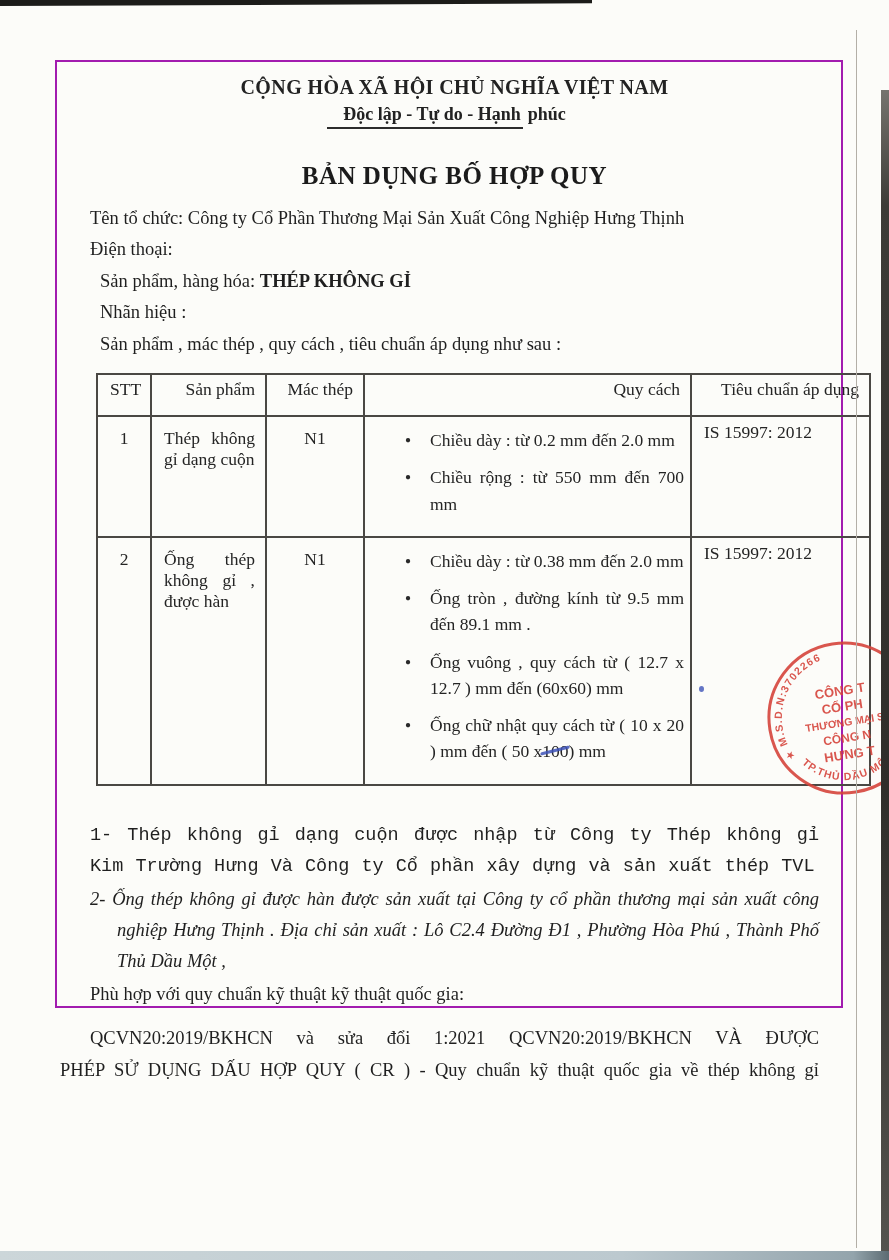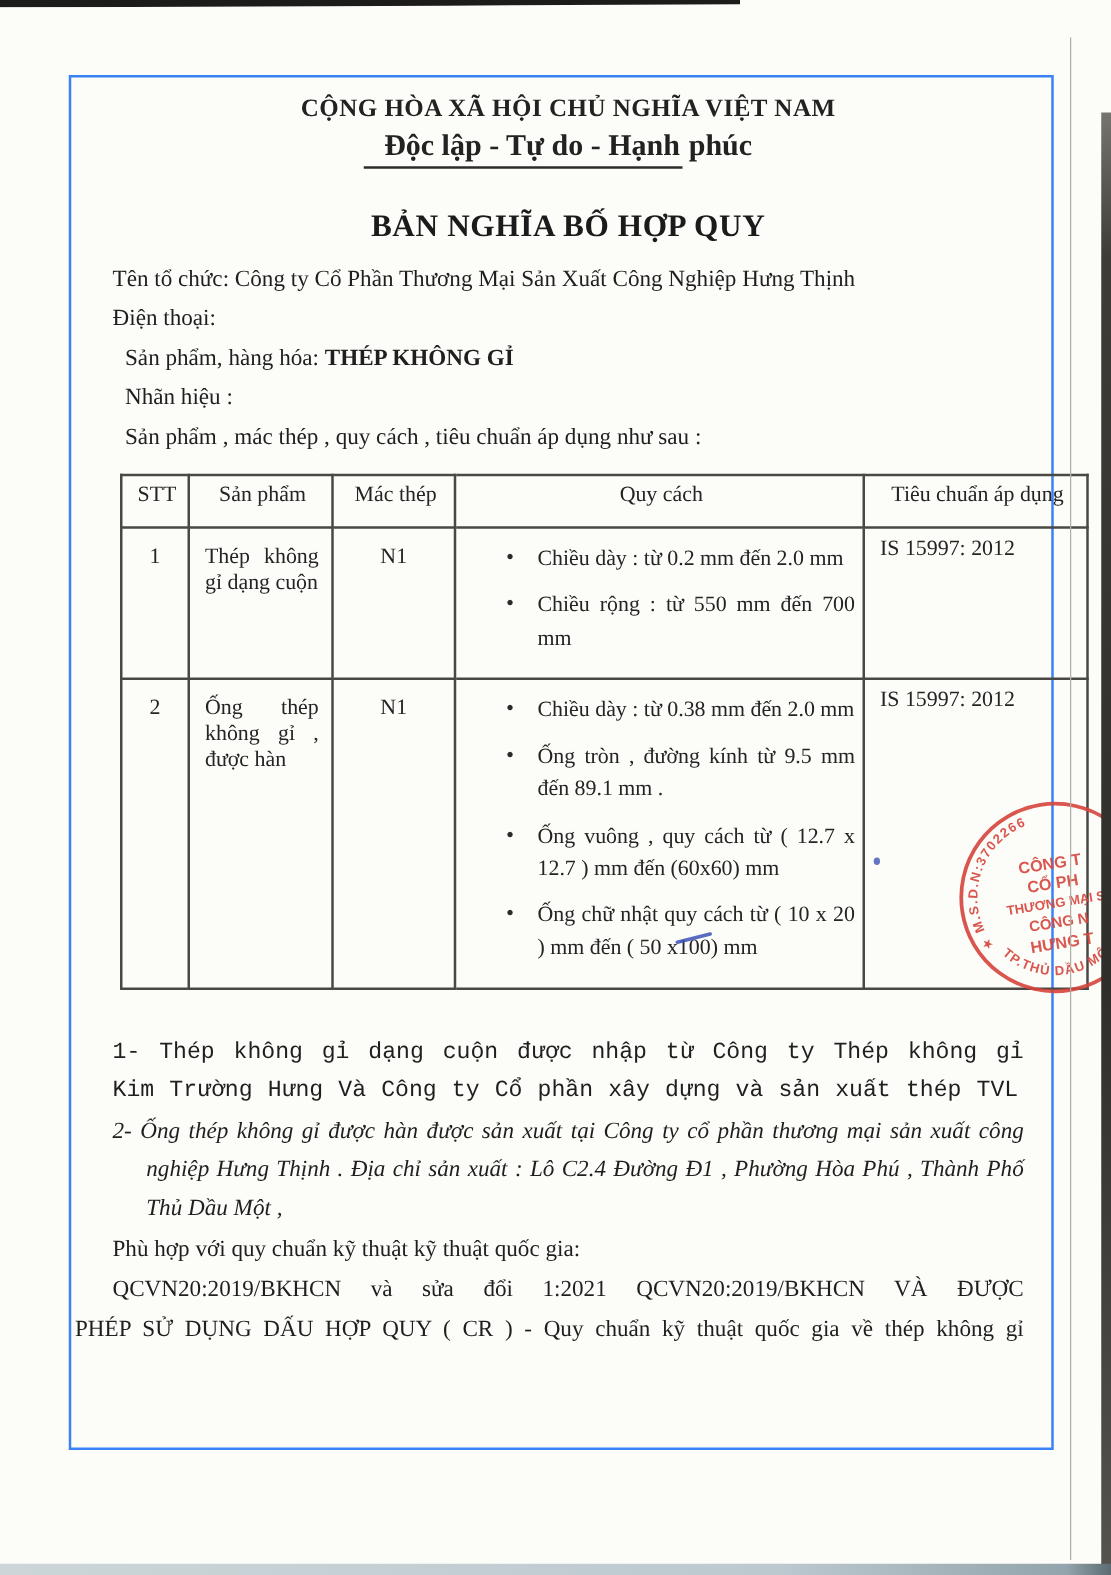--- a/index.html
+++ b/index.html
@@ -15,30 +15,30 @@
     background:#1c1c1a; clip-path:polygon(0 0,100% 0,100% 55%,60% 75%,0 100%); z-index:9; }
   .scan-right-edge { position:absolute; top:90px; right:0; width:8px; height:1163px;
     background:linear-gradient(180deg,#76746e 0%,#3d3c37 10%,#2f2e2a 60%,#54534e 100%); z-index:9; }
   .scan-bottom-edge { position:absolute; bottom:0; left:0; width:100%; height:9px;
     background:linear-gradient(90deg,#ccd6d9 0%,#bcc9cf 70%,#93a4ac 96%,#5c6b72 100%); z-index:9; }
   .paper-fold-line { position:absolute; top:30px; left:856px; width:1px; height:1218px;
     background:#b3afa7; z-index:8; }
 
   
   .page-frame {
-    position:absolute; left:55px; top:60px; width:788px; height:1100px;
-    border:2px solid #3b82f6;
+    position:absolute; left:55px; top:60px; width:788px; height:948px;
+    border:2px solid #a21caf;
     padding:8px 22px 0 33px;
     background:transparent;
   }
 
   
   .doc-header { text-align:center; padding-top:6px; }
   .republic { font-size:20px; font-weight:bold; letter-spacing:.4px; color:#222; }
-  .motto { font-size:24px; font-weight:bold; margin-top:5px; color:#222; }
+  .motto { font-size:18px; font-weight:bold; margin-top:5px; color:#222; }
   .motto .u { display:inline-block; border-bottom:2px solid #2c2c2c; padding:0 2px 2px 16px; margin-left:-16px; }
   .motto .tail { margin-left:5px; }
   .doc-title { font-size:25px; font-weight:bold; letter-spacing:.5px; margin-top:33px; color:#1b1b1b; }
   .doc-number { font-size:19px; margin-top:11px; font-weight:normal; }
 
   
   .doc-body { margin-top:13px; font-size:18.5px; line-height:1.7; }
   .doc-body p { margin:0; }
   .p-address { text-align:justify; word-spacing:2px; }
   .p-product, .p-brand, .p-intro { padding-left:10px; }
@@ -48,21 +48,21 @@
   table.products {
     margin-top:13px; margin-left:6px;
     border-collapse:collapse; table-layout:fixed;
     width:773px; font-size:17.5px; color:#242424;
   }
   table.products th, table.products td {
     border:2px solid #4a4844; vertical-align:top; font-weight:normal;
   }
   col.c-stt{width:54px;} col.c-prod{width:115px;} col.c-grade{width:98px;}
   col.c-spec{width:327px;} col.c-std{width:179px;}
-  th.h { height:42px; vertical-align:middle; text-align:center; padding:4px 10px 4px 13px; }
+  th.h { height:42px; vertical-align:middle; text-align:right; padding:4px 10px 4px 13px; }
   th.h.center { text-align:center; padding:4px 12px; }
   td.stt { text-align:center; padding-top:11px; }
   td.prod { padding:11px 10px 10px 12px; text-align:justify; }
   td.grade { text-align:center; padding-top:11px; }
   td.std { padding:5px 8px 8px 12px; }
   td.spec { padding:10px 6px 8px 38px; }
   ul.spec-list { list-style:none; }
   ul.spec-list li {
     position:relative; padding-left:27px; margin-bottom:11px;
     text-align:justify; line-height:1.5;
@@ -72,21 +72,21 @@
   }
   tr.r1 td { height:96px; }
   tr.r2 td { height:240px; }
 
   
   .notes { margin-top:34px; font-size:18.5px; line-height:1.7; }
   .note1 { text-align:justify; word-spacing:1px;font-family:Liberation Mono, monospace; }
   .note2 { padding-left:27px; text-indent:-27px; text-align:justify; margin-top:1px;font-style:italic; }
   .province { margin-top:1px; }
   .conformity { margin-top:1px; }
-  .reg-line1 { text-align-last:justify; margin-top:1px; }
+  .reg-line1 { text-align-last:justify; margin-top:13px; }
   .reg-line2 { margin-left:-30px; text-align-last:justify; }
 
   
   .stamp { position:absolute; left:739px; top:605px; z-index:5; opacity:.9; }
   .stamp text { font-family:"Liberation Sans","DejaVu Sans",sans-serif; font-weight:bold; fill:#d6453c; }
 
   
   .pen-dash { position:absolute; left:540px; top:749px; width:30px; height:3px;
     background:#3d52b8; transform:rotate(-14deg); border-radius:2px; opacity:.85; z-index:4; }
   .pen-dot { position:absolute; left:699px; top:686px; width:5px; height:6px;
@@ -98,21 +98,21 @@
 <div class="scan-top-edge"></div>
 <div class="scan-right-edge"></div>
 <div class="scan-bottom-edge"></div>
 <div class="paper-fold-line"></div>
 
 <div class="page-frame">
 
   <div class="doc-header">
     <div class="republic">CỘNG HÒA XÃ HỘI CHỦ NGHĨA VIỆT NAM</div>
     <div class="motto"><span class="u">Độc lập - Tự do - Hạnh</span><span class="tail">phúc</span></div>
-    <div class="doc-title">BẢN NGHĨA BỐ HỢP QUY</div>
+    <div class="doc-title">BẢN DỤNG BỐ HỢP QUY</div>
   </div>
 
   <div class="doc-body">
     <p>Tên tổ chức: Công ty Cổ Phần Thương Mại Sản Xuất Công Nghiệp Hưng Thịnh</p>
     <p>Điện thoại:</p>
     <p class="p-product"><span>Sản phẩm, hàng hóa:</span> <b>THÉP KHÔNG GỈ</b></p>
     <p class="p-brand">Nhãn hiệu :</p>
     <p class="p-intro">Sản phẩm , mác thép , quy cách , tiêu chuẩn áp dụng như sau :</p>
   </div>
 

